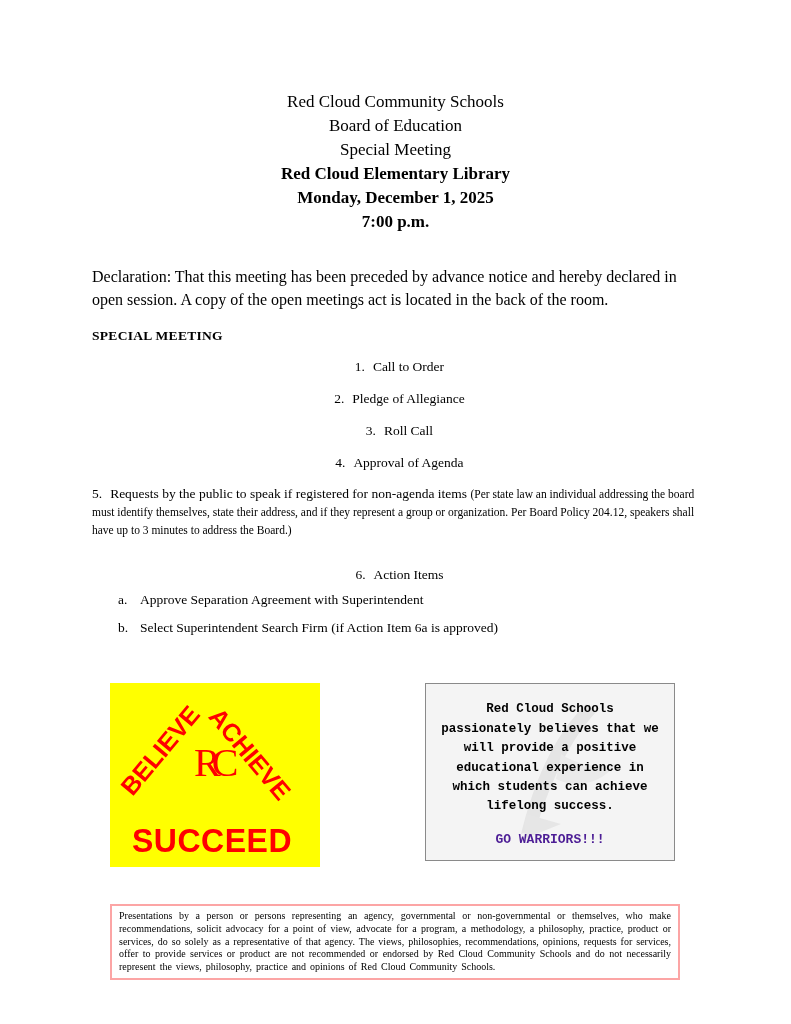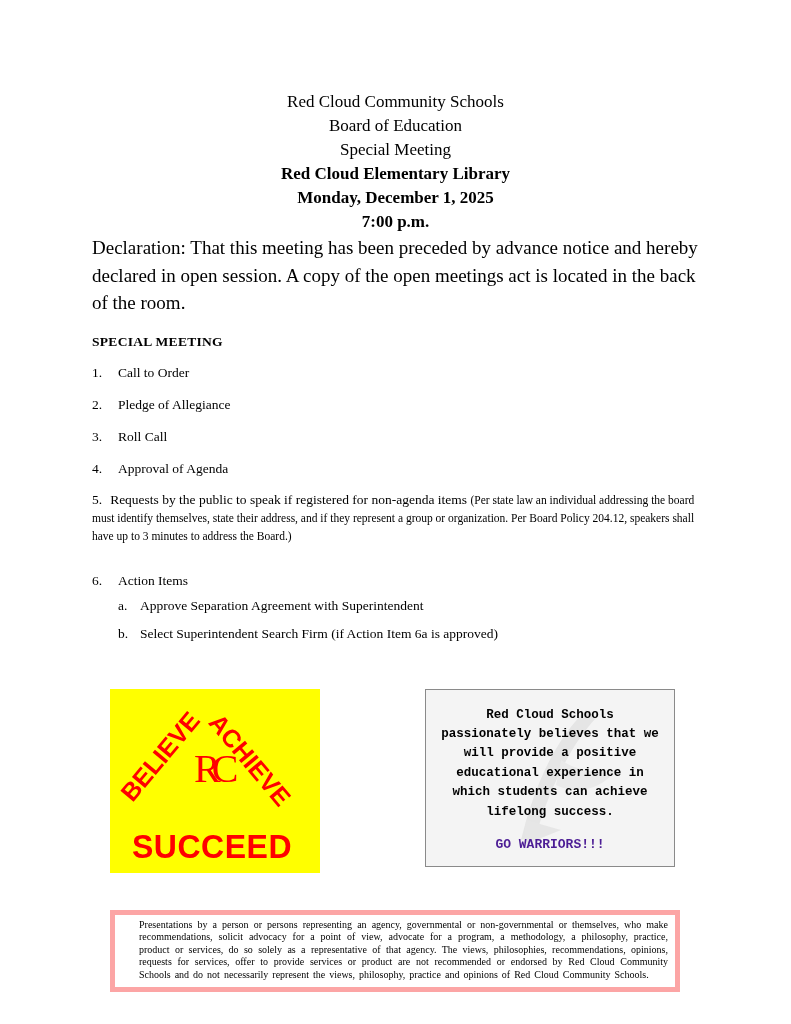--- a/index.html
+++ b/index.html
@@ -15,26 +15,26 @@
     overflow: hidden;
   }
   .content { padding: 90px 92px 0 92px; }
 
   
   .title-block { text-align: center; font-size: 17px; line-height: 24px; }
   .title-line { font-weight: normal; }
   .title-line.bold { font-weight: bold; }
 
   
-  .declaration { font-size: 19px; line-height: 1.45; max-width: 616px; }
+  .declaration { margin-top: 31px; font-size: 16px; line-height: 1.45; max-width: 616px; }
 
   .section-heading { margin-top: 17px; font-size: 13.5px; font-weight: bold; letter-spacing: 0.3px; }
 
   .agenda { margin-top: 6px; font-size: 13.5px; }
-  .agenda-item { margin-top: 13px; line-height: 19px; }
+  .agenda-item { margin-top: 13px; line-height: 19px; text-align: center; }
   .agenda-item .num { display: inline-block; width: 26px; }
 
   .agenda-item-5 { margin-top: 13px; line-height: 18px; max-width: 616px; }
   .agenda-item-5 .num5 { margin-right: 8px; }
   .agenda-item-5 .note { font-size: 11.5px; }
 
   .action-group { margin-top: 26px; }
   .sub-items { margin-left: 26px; }
   .sub-item { margin-top: 6px; line-height: 19px; }
   .sub-item .letter { display: inline-block; width: 22px; }
@@ -122,22 +122,22 @@
     margin-top: 15px;
     font-size: 13px;
     font-weight: bold;
     color: #4c1d95;
   }
 
   
   .disclaimer-box {
     margin: 37px 0 0 18px;
     width: 570px;
-    border: 5px solid #fca5a5;
-    padding: 4px 7px 5px 24px;
+    border: 2px solid #fca5a5;
+    padding: 4px 7px 5px 7px;
   }
   .disclaimer-text {
     font-size: 10px;
     line-height: 1.26;
     text-align: justify;
     word-spacing: 1.5px;
   }
 </style>
 </head>
 <body>

